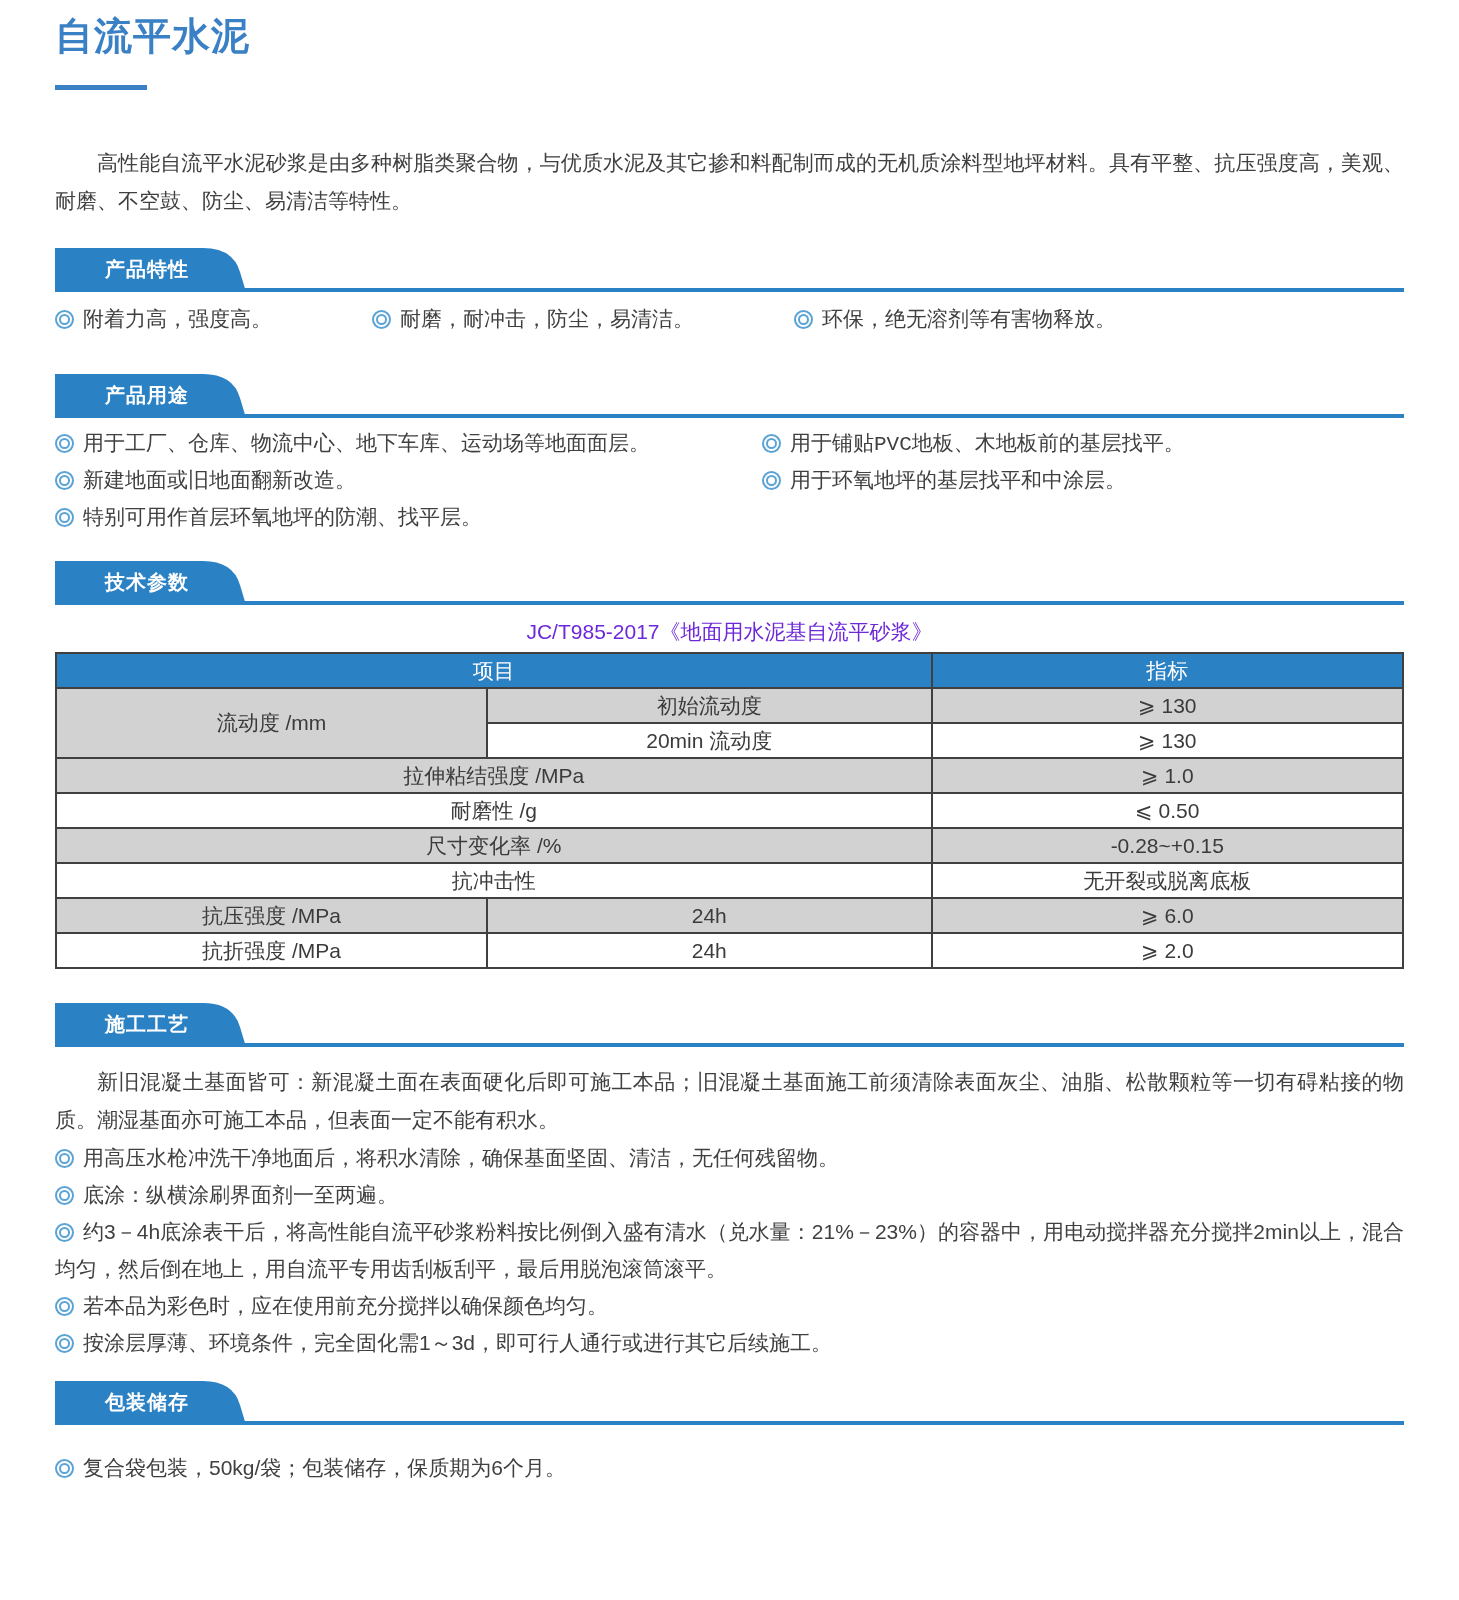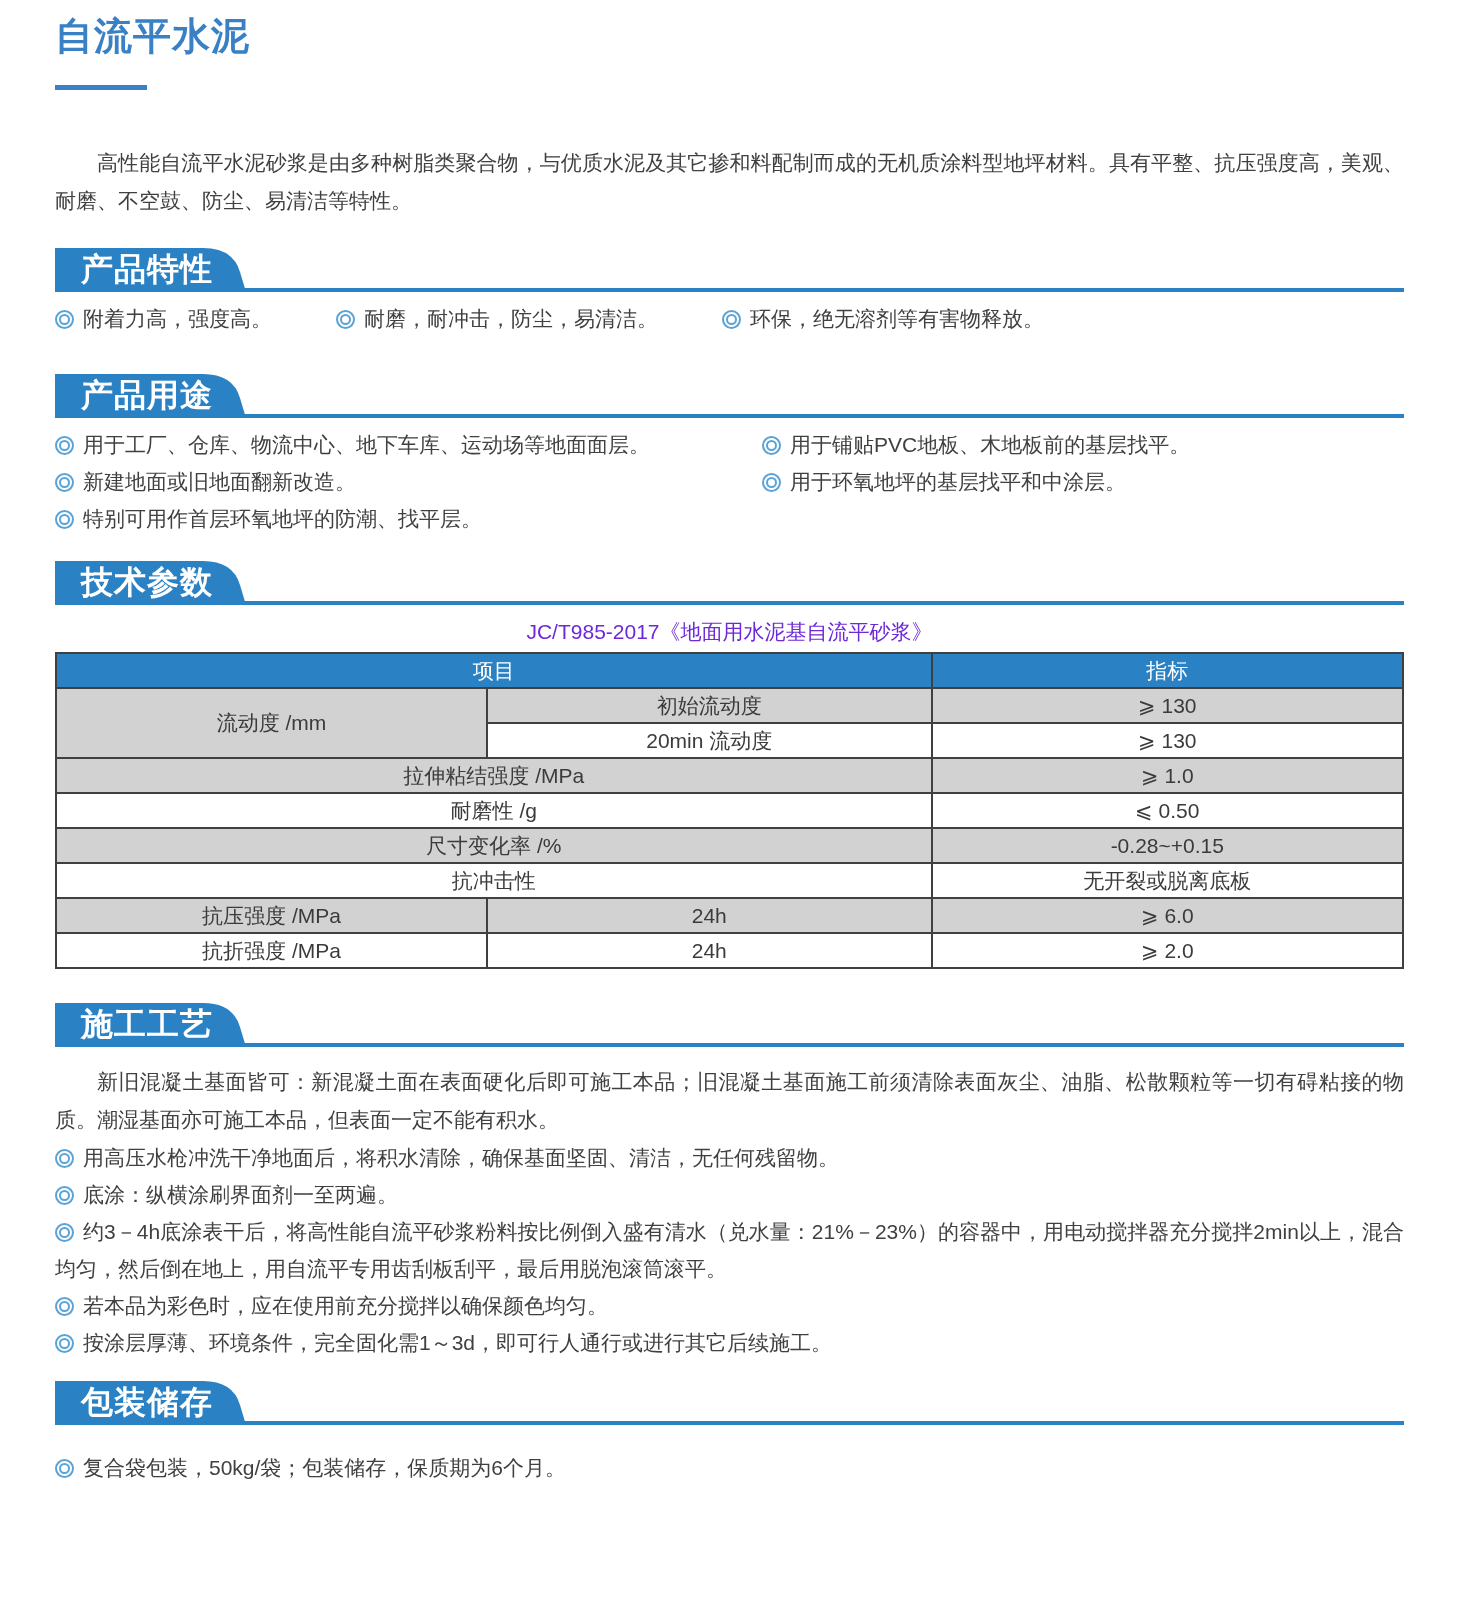--- a/index.html
+++ b/index.html
@@ -14,36 +14,36 @@
   .title-rule { width:92px; height:5px; background:#3a80c4; margin-top:27px; }
   .intro { font-size:21px; line-height:38px; text-align:justify; text-indent:2em; margin:54px 0 0 0; }
 
   
   .section-header { position:relative; height:44px; }
   .section-header .rule { position:absolute; left:0; right:0; bottom:0; height:4px; background:#2a81c4; }
   .badge { position:absolute; left:0; top:0; width:196px; height:44px; }
   .badge svg { position:absolute; left:0; top:0; }
   .badge .label {
     position:absolute; left:0; top:0; width:184px; height:26px; line-height:43px;
-    text-align:center; color:#ffffff; font-weight:bold; font-size:32px; letter-spacing:1px;
+    text-align:center; color:#ffffff; font-weight:bold; font-size:20px; letter-spacing:1px;
   }
 
   
   .bullseye {
     display:inline-block; width:19px; height:19px; box-sizing:border-box;
     border:2px solid #5aa3d6; border-radius:50%; position:relative;
     vertical-align:-3px; margin-right:9px; flex:none;
   }
   .bullseye::after { content:""; position:absolute; inset:2px; border:2px solid #5aa3d6; border-radius:50%; }
 
   
-  .feature-row { display:flex; gap:64px; margin-top:12px; font-size:21px; line-height:30px; }
+  .feature-row { display:flex; gap:100px; margin-top:12px; font-size:21px; line-height:30px; }
 
   
-  .uses-grid { display:grid; grid-template-columns:707px 1fr; margin-top:8px; }
+  .uses-grid { display:grid; grid-template-columns:707px 1fr; margin-top:8px;font-family:Liberation Mono, monospace; }
   .uses-list div { font-size:21px; line-height:37px; }
 
   
   .tech-caption { text-align:center; font-size:21px; color:#6d28d9; margin-top:12px; line-height:29px; }
   table.spec { width:100%; border-collapse:collapse; margin-top:6px; font-size:21px; color:#3b3b3b; table-layout:fixed; }
   table.spec th, table.spec td { border:2px solid #404040; height:33px; text-align:center; padding:0 4px; }
   table.spec thead th { background:#2a81c4; color:#ffffff; font-weight:normal; }
   td.gray { background:#d2d2d2; }
 
   

